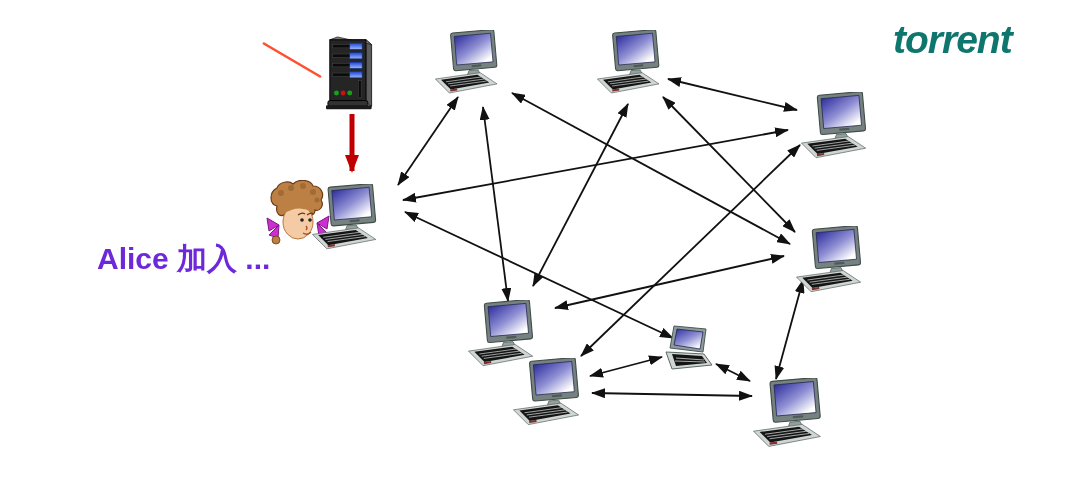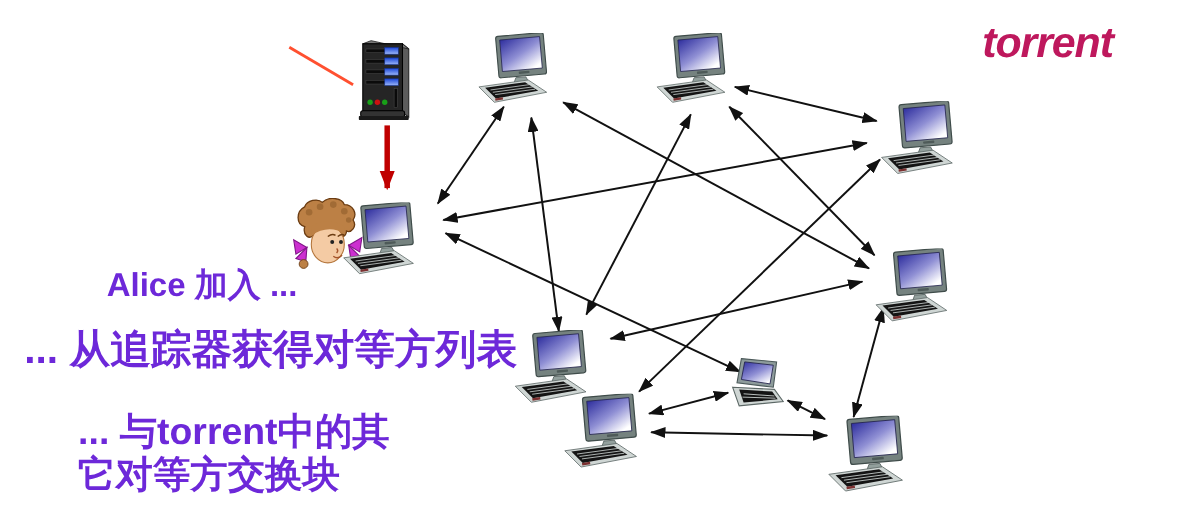--- a/index.html
+++ b/index.html
@@ -127,20 +127,15 @@
         <use href="#sym-desktop" x="0" y="0" width="100" height="92" transform="translate(800,92) scale(0.73)"></use>
         <use href="#sym-desktop" x="0" y="0" width="100" height="92" transform="translate(795,226) scale(0.73)"></use>
         <use href="#sym-desktop" x="0" y="0" width="100" height="92" transform="translate(467,300) scale(0.73)"></use>
         <use href="#sym-desktop" x="0" y="0" width="100" height="92" transform="translate(512,358) scale(0.74)"></use>
         <use href="#sym-laptop" x="0" y="0" width="54" height="48" transform="translate(662,324) scale(1)"></use>
         <use href="#sym-desktop" x="0" y="0" width="100" height="92" transform="translate(752,378) scale(0.76)"></use>
       </g>
   </svg>
 
   <div class="cap cap1">Alice 加入 ...</div>
-  <div class="cap cap2">... 从追踪器获得对等方列表</div>
-  <div class="cap cap3">
-    <span>... 与torrent中的其</span><br>
-    <span>它对等方交换块</span>
-  </div>
-  <div class="torrent" style="color: #be185d;">torrent</div>
+  <div class="torrent" style="color: #0f766e;">torrent</div>
 
 </div>
 
 </body></html>

